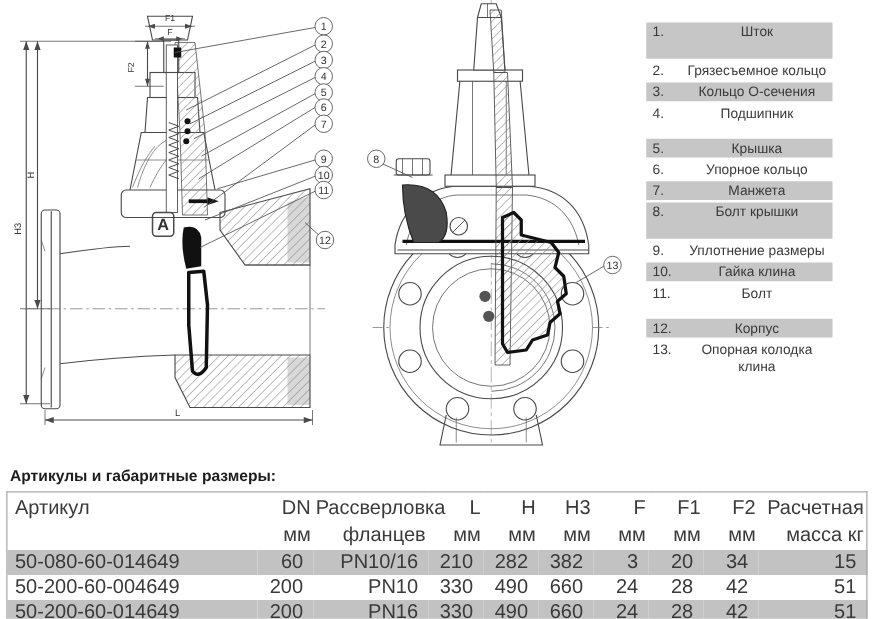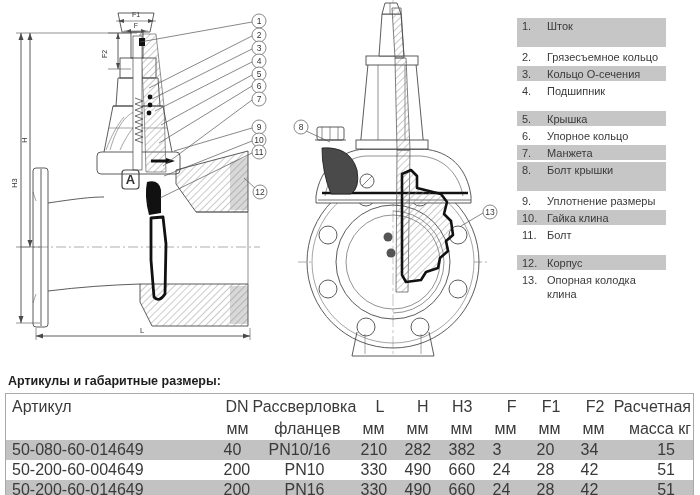--- a/index.html
+++ b/index.html
@@ -8,30 +8,30 @@
     font-family:"Liberation Sans",sans-serif;color:#333;overflow:hidden;
   }
   
   .parts-list{position:absolute;left:517px;top:18px;width:149px;}
   .pl-row{display:flex;min-height:15px;margin-bottom:2px;font-size:11px;
           line-height:14px;color:#3a3a3a;padding-top:1px;box-sizing:border-box;}
   .pl-row.shaded{background:#c6c6c6;}
   .pl-row.tall{min-height:29px;}
   .pl-row.group-gap{margin-top:13px;}
   .pl-num{width:30px;padding-left:5px;box-sizing:border-box;flex:none;}
-  .pl-label{flex:1;padding-right:2px;}
+  .pl-label{flex:1;padding-right:2px;text-align:center;}
   
   .drawing{position:absolute;left:0;top:0;width:515px;height:375px;}
   
   .table-title{position:absolute;left:8px;top:374px;font-size:12.5px;font-weight:bold;color:#1d1d1d;text-align:right;}
   .dim-table{position:absolute;left:5px;top:393px;width:688px;border-collapse:collapse;
              font-size:16px;color:#3a3a3a;table-layout:fixed;}
   .dim-table{border:1px solid #a9a9a9;}
   .dim-table th{font-weight:normal;vertical-align:top;padding:4px 2px 2px 2px;}
-  .dim-table td{padding:1px 18px;height:14px;margin-left:11px;}
+  .dim-table td{padding:1px 8px;height:14px;margin-left:11px;}
   .dim-table th,.dim-table td{text-align:right;}
   .dim-table th.col-art,.dim-table td.col-art{text-align:left;padding-left:6px;}
   .dim-table tr.shaded{background:#c2c2c2;}
   .th-unit{margin-top:4px;}
 </style>
 </head>
 <body>
 
 <svg class="drawing" viewBox="0 0 515 375">
   <defs>
@@ -362,21 +362,21 @@
         </th>
       <th>
           <div class="th-name">Расчетная</div>
           <div class="th-unit">масса кг</div>
         </th>
     </tr>
   </thead>
   <tbody>
     <tr class="shaded">
       <td class="col-art">50-080-60-014649</td>
-      <td>40</td>
+      <td>60</td>
       <td>PN10/16</td>
       <td>210</td>
       <td>282</td>
       <td>382</td>
       <td>3</td>
       <td>20</td>
       <td>34</td>
       <td>15</td>
     </tr>
     <tr>

